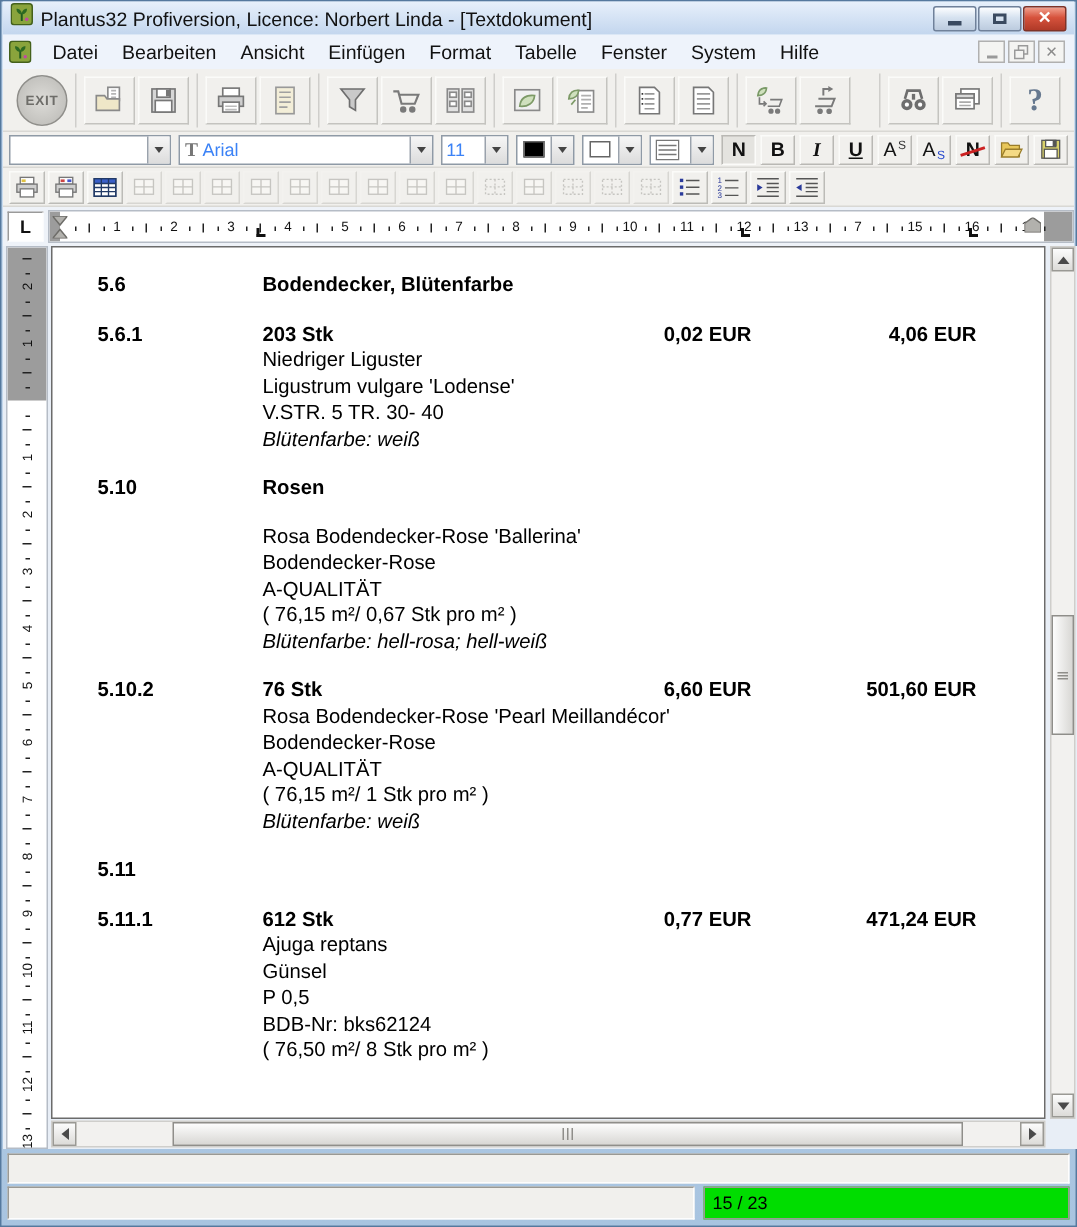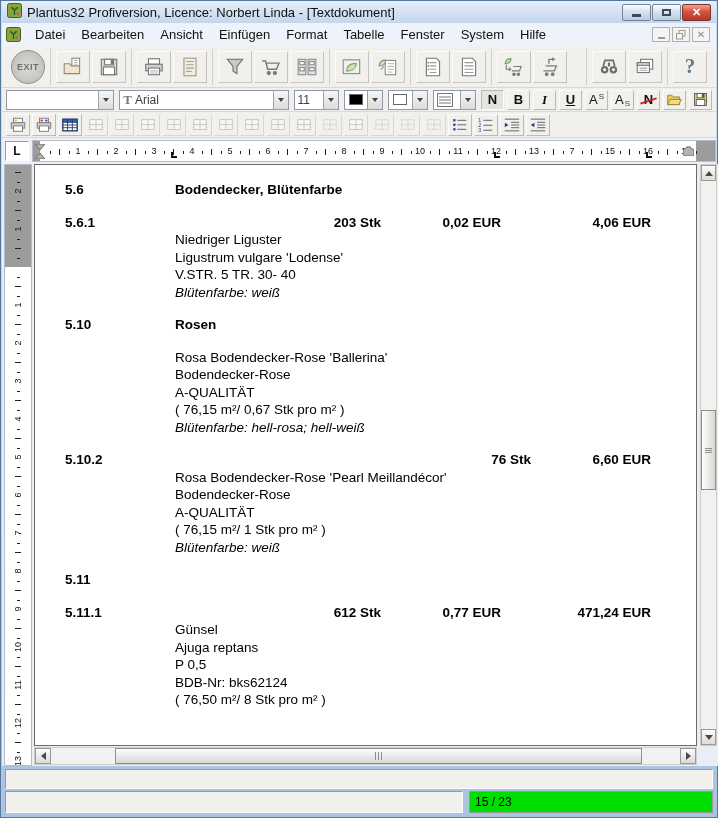--- a/index.html
+++ b/index.html
@@ -36,21 +36,21 @@
   .tbtn{width:34px;height:32px;display:flex;align-items:center;justify-content:center;background:#f1f0ed;
     border:1px solid;border-color:#fbfbf9 #c4c3bf #c4c3bf #fbfbf9;box-sizing:border-box;}
   .ticon{display:flex;}
   .ticon svg{width:22px;height:22px;}
   .exit-btn{width:34px;height:34px;border-radius:50%;background:radial-gradient(#dddcd8,#b9b8b4);border:1px solid #8f8e8a;
     color:#6e6d69;font-size:9px;font-weight:bold;display:flex;align-items:center;justify-content:center;letter-spacing:0.5px;box-sizing:border-box;}
   .help-btn{font-size:21px;font-weight:bold;color:#66788f;font-family:"Liberation Serif",serif;}
 
   .tb2{top:87px;height:24px;padding:1px 4px;gap:5px;}
   .dd{height:20px;background:#fff;border:1px solid #8f9aa6;display:flex;align-items:center;box-sizing:border-box;}
-  .dd .val{flex:1;font-size:12px;padding:0 3px;white-space:nowrap;overflow:hidden;color:#404040;}
+  .dd .val{flex:1;font-size:12px;padding:0 3px;white-space:nowrap;overflow:hidden;color:#3b82f6;}
   .dd .arrowbtn{width:15px;height:100%;background:linear-gradient(#f6f6f6,#dcdcdc);border-left:1px solid #9aa2ac;display:flex;align-items:center;justify-content:center;box-sizing:border-box;}
   .tri-down{width:0;height:0;border-left:3px solid transparent;border-right:3px solid transparent;border-top:4px solid #444;}
   .dd-style{width:110px;}
   .dd-font{width:172px;}
   .dd-size{width:46px;}
   .dd-color{width:40px;}
   .tt-glyph{font-family:"Liberation Serif",serif;font-weight:bold;color:#777;margin-left:3px;font-size:13px;}
   .swatch{width:14px;height:11px;margin-left:4px;border:1px solid #666;box-sizing:border-box;}
   #fmt-buttons{display:flex;gap:3px;align-items:center;}
   .fbtn{position:relative;width:23px;height:20px;background:#f1f0ed;border:1px solid;border-color:#fbfbf9 #b9b8b4 #b9b8b4 #fbfbf9;
@@ -89,21 +89,21 @@
   .vruler{position:absolute;left:2px;top:0;width:28px;height:602px;background:#fff;border:1px solid #b5bcc6;box-sizing:border-box;overflow:hidden;}
   .vr-gray{position:absolute;left:0;right:0;top:0;background:#9c9c9c;}
   .vtick{position:absolute;height:1px;background:#222;}
   .vnum{position:absolute;width:16px;text-align:center;font-size:9px;color:#111;left:5px;transform:rotate(-90deg);}
   .page{position:absolute;left:32px;top:0;width:663px;height:582px;background:#fff;border:1px solid #6b6b6b;box-sizing:border-box;overflow:hidden;}
   .doc-content{padding:16px 45px 0 30px;font-size:13.5px;color:#000;}
   .doc-block{margin-bottom:15px;}
   .doc-row{display:flex;line-height:17.5px;}
   .col-num{width:110px;font-weight:bold;flex-shrink:0;}
   .col-heading{flex:1;font-weight:bold;}
-  .col-qty{flex:1;font-weight:bold;text-align:right;}
+  .col-qty{flex:1;font-weight:bold;}
   .col-price{width:120px;text-align:right;font-weight:bold;flex-shrink:0;}
   .col-total{width:150px;text-align:right;font-weight:bold;flex-shrink:0;}
   .doc-line{margin-left:110px;line-height:17.5px;}
   .doc-line.flower{font-style:italic;}
 
   
   .vscroll{position:absolute;right:1px;top:0;width:17px;height:582px;background:#f2f1ef;border:1px solid #cfcecb;box-sizing:border-box;}
   .sbtn{position:absolute;left:0;width:15px;height:16px;background:linear-gradient(#fcfcfc,#dcdbd8);border:1px solid #9a9994;display:flex;align-items:center;justify-content:center;box-sizing:border-box;}
   .vthumb{position:absolute;left:0;width:15px;background:linear-gradient(90deg,#fdfdfd,#d8d7d4);border:1px solid #8f8e8a;box-sizing:border-box;display:flex;align-items:center;justify-content:center;flex-direction:column;gap:1px;}
   .grip-h{width:7px;height:1px;background:#8f8e8a;}
@@ -890,41 +890,42 @@
             <div class="doc-line">Bodendecker-Rose</div>
             <div class="doc-line">A-QUALITÄT</div>
             <div class="doc-line">( 76,15 m²/ 0,67 Stk pro m² )</div>
             <div class="doc-line flower">Blütenfarbe: hell-rosa; hell-weiß</div>
           </div>
           <div class="doc-block">
             <div class="doc-row">
               <span class="col-num">5.10.2</span>
               <span class="col-qty">76 Stk</span>
               <span class="col-price">6,60 EUR</span>
+              <span class="col-total">501,60 EUR</span>
             </div>
             <div class="doc-line">Rosa Bodendecker-Rose 'Pearl Meillandécor'</div>
             <div class="doc-line">Bodendecker-Rose</div>
             <div class="doc-line">A-QUALITÄT</div>
             <div class="doc-line">( 76,15 m²/ 1 Stk pro m² )</div>
             <div class="doc-line flower">Blütenfarbe: weiß</div>
           </div>
           <div class="doc-block">
             <div class="doc-row">
               <span class="col-num">5.11</span>
             </div>
           </div>
           <div class="doc-block">
             <div class="doc-row">
               <span class="col-num">5.11.1</span>
               <span class="col-qty">612 Stk</span>
               <span class="col-price">0,77 EUR</span>
               <span class="col-total">471,24 EUR</span>
             </div>
+            <div class="doc-line">Ajuga reptans</div>
             <div class="doc-line">Günsel</div>
-            <div class="doc-line">Ajuga reptans</div>
             <div class="doc-line">P 0,5</div>
             <div class="doc-line">BDB-Nr: bks62124</div>
             <div class="doc-line">( 76,50 m²/ 8 Stk pro m² )</div>
           </div>
         </div>
     </div>
     <div class="vscroll">
       <div class="sbtn" style="top:0;">
           <span class="tri-up2"></span>
         </div>

